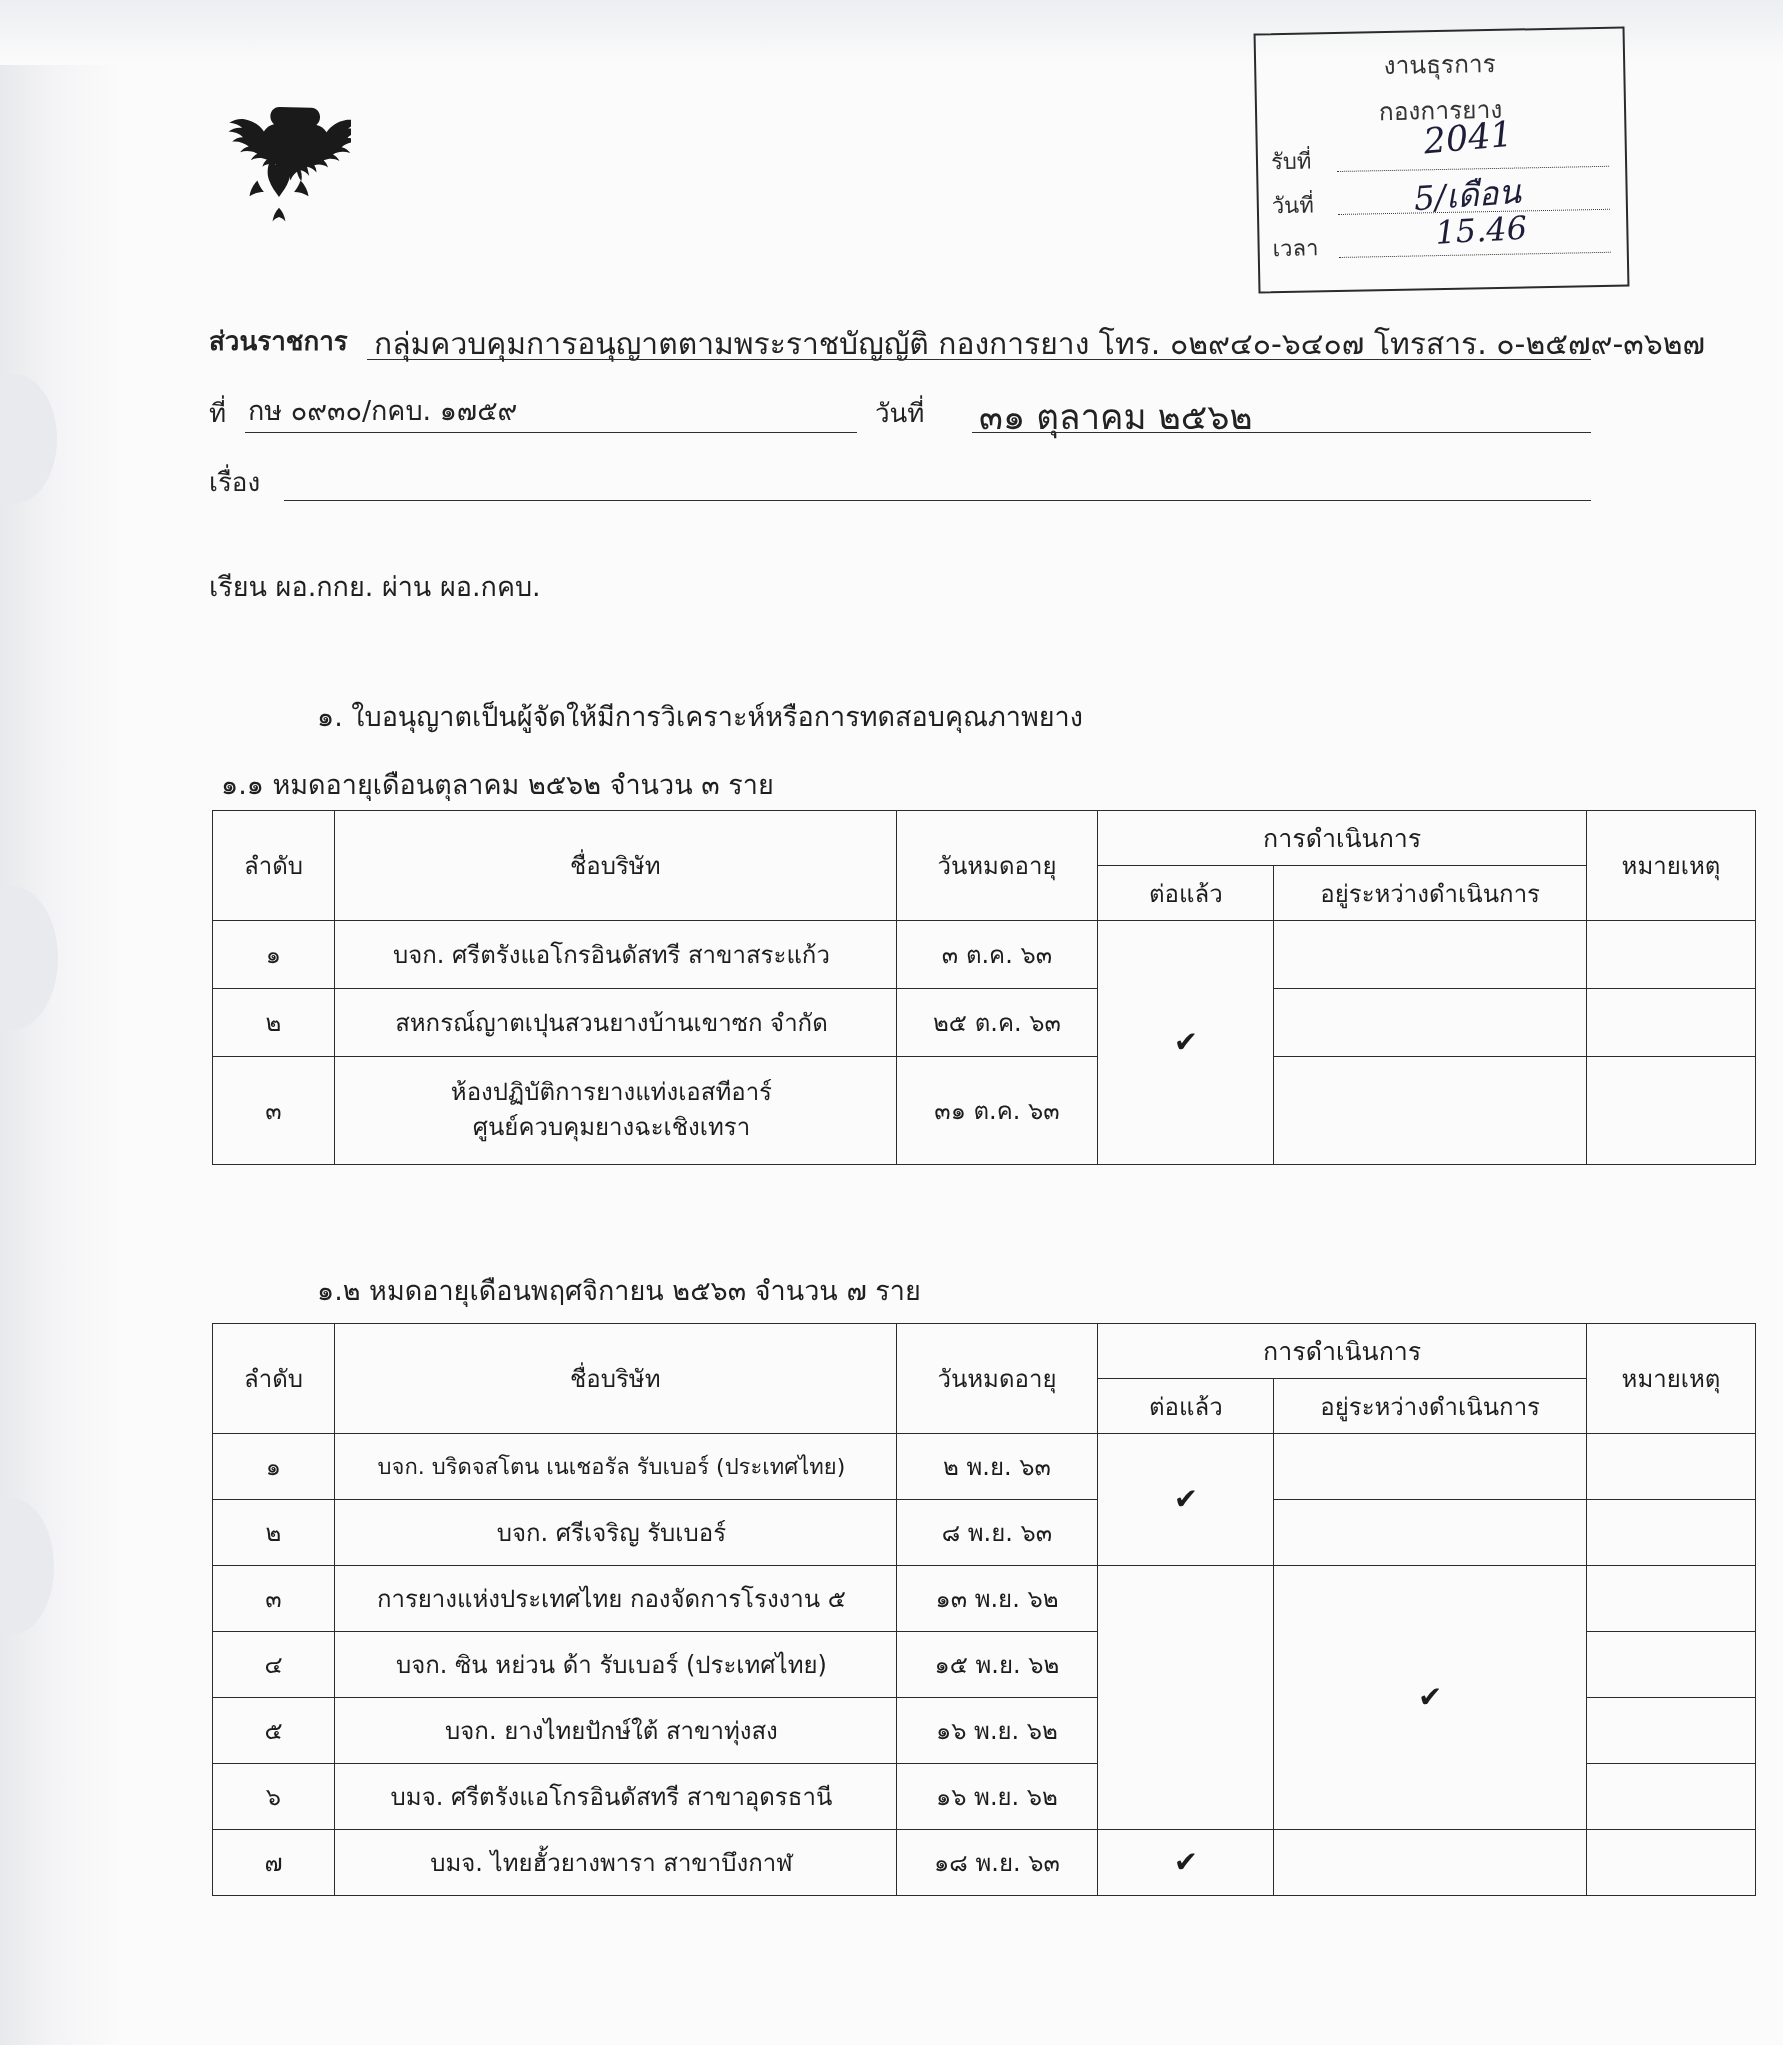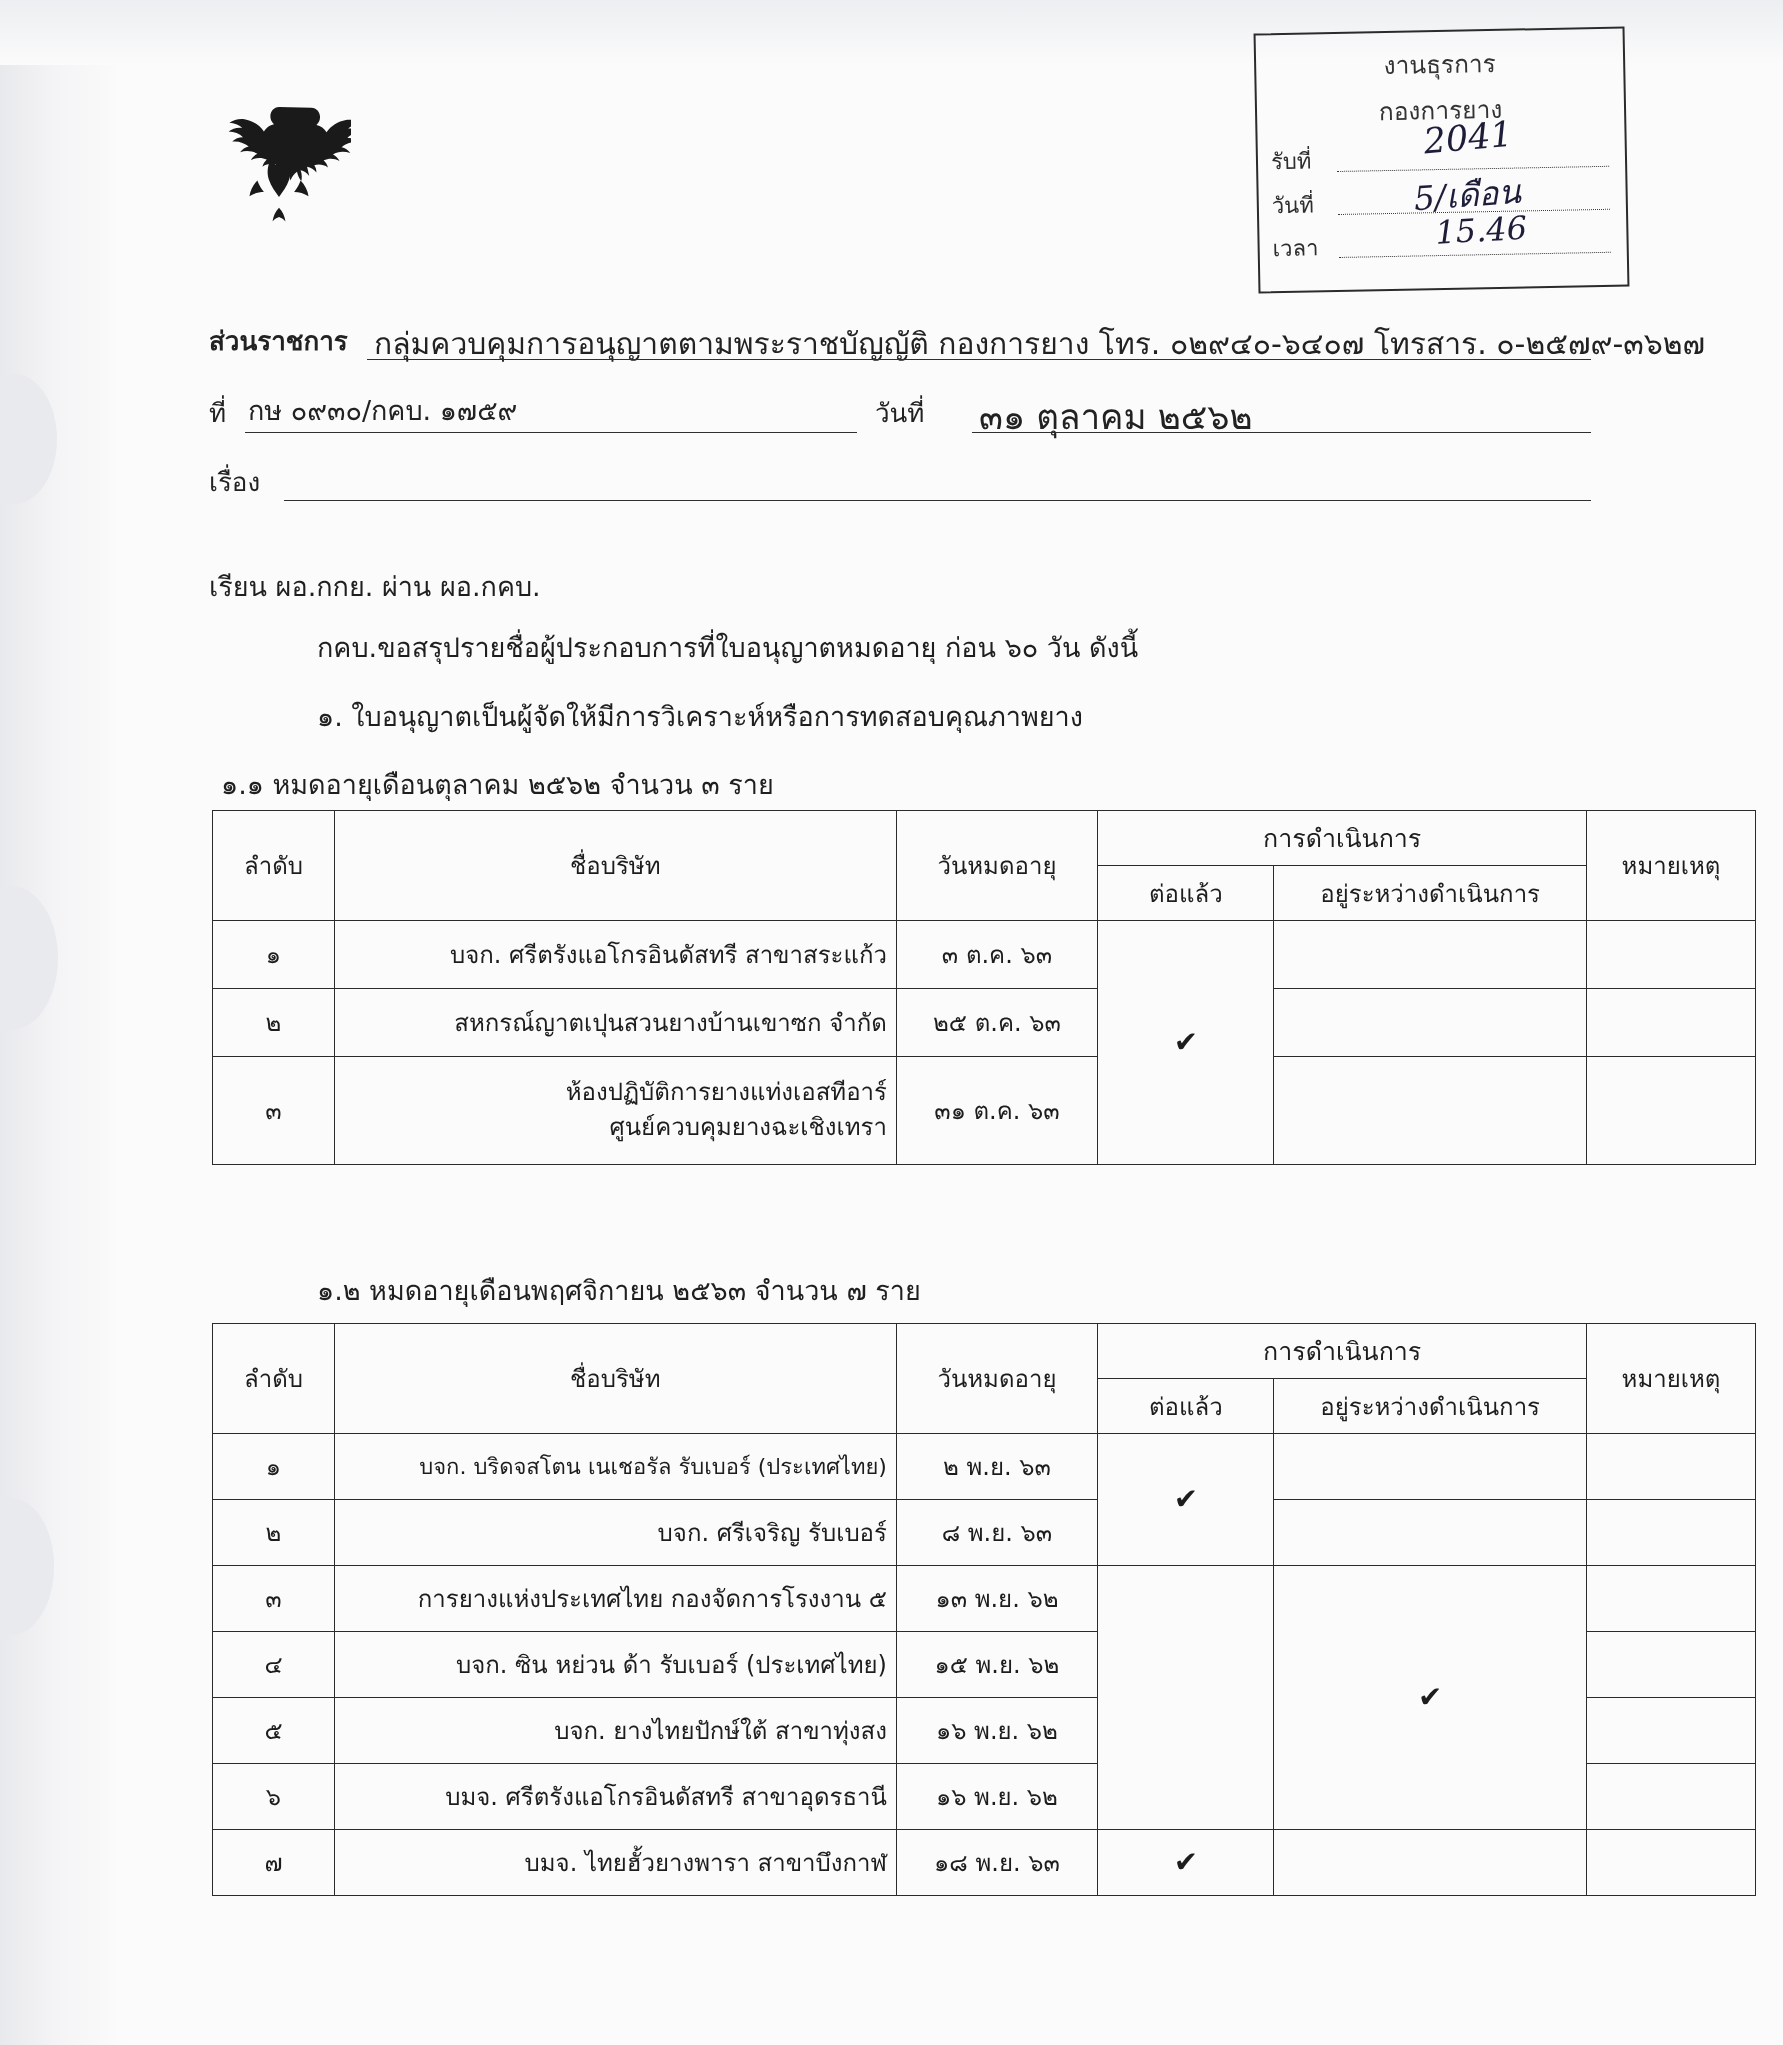--- a/index.html
+++ b/index.html
@@ -140,21 +140,21 @@
     background: transparent;
   }
   table.doc-table td, table.doc-table th {
     border: 1.4px solid #2b2b2b;
     padding: 7.2px 8.6px;
     font-weight: normal;
     text-align: center;
     vertical-align: middle;
   }
   table.doc-table td.name {
-    text-align: right;
+    text-align: center;
     padding-left: 1px;
   }
   .hdr-action {
     font-size: 25px;
   }
   .check {
     font-size: 29px;
     line-height: 1;
   }
   .tbl-caption {
@@ -209,21 +209,20 @@
   <div class="rule" style="left:245px; top:432px; width:612px;"></div>
 
   <div class="field-label" style="left:875px; top:392px;">วันที่</div>
   <div class="field-value" style="left:979px; top:389px; font-size:35px;">๓๑  ตุลาคม  ๒๕๖๒</div>
   <div class="rule" style="left:972px; top:432px; width:619px;"></div>
 
   <div class="field-label" style="left:209px; top:461px;">เรื่อง</div>
   <div class="rule" style="left:284px; top:500px; width:1307px;"></div>
 
   <div class="body-text" style="left:209px; top:565px;">เรียน ผอ.กกย. ผ่าน ผอ.กคบ.</div>
-  <div class="body-text" style="left:317px; top:626px;">กคบ.ขอสรุปรายชื่อผู้ประกอบการที่ใบอนุญาตหมดอายุ ก่อน ๖๐  วัน ดังนี้</div>
   <div class="body-text" style="left:317px; top:695px;">๑.  ใบอนุญาตเป็นผู้จัดให้มีการวิเคราะห์หรือการทดสอบคุณภาพยาง</div>
   <div class="body-text" style="left:221px; top:763px;">๑.๑ หมดอายุเดือนตุลาคม ๒๕๖๒ จำนวน ๓  ราย</div>
 
   <table class="doc-table" style="left:212px; top:810px; width:1544px;">
     <colgroup>
       <col style="width:122px">
       <col style="width:562px">
       <col style="width:202px">
       <col style="width:176px">
       <col style="width:313px">

